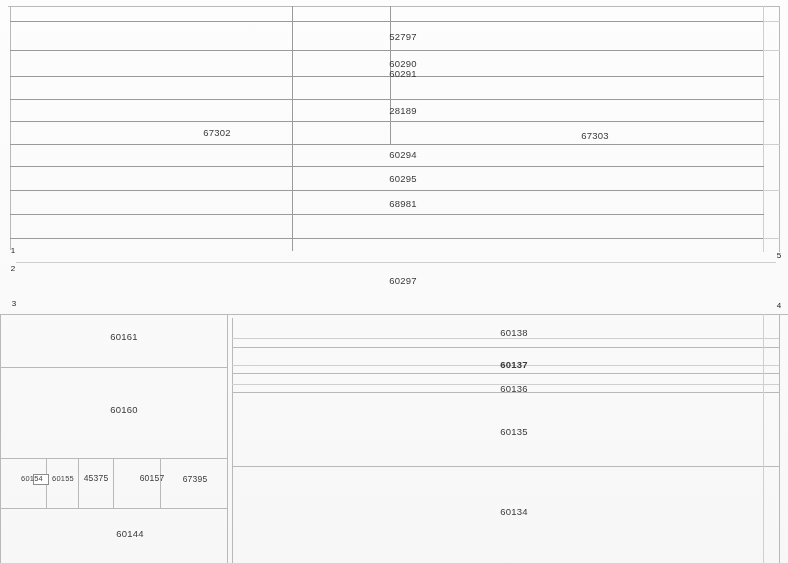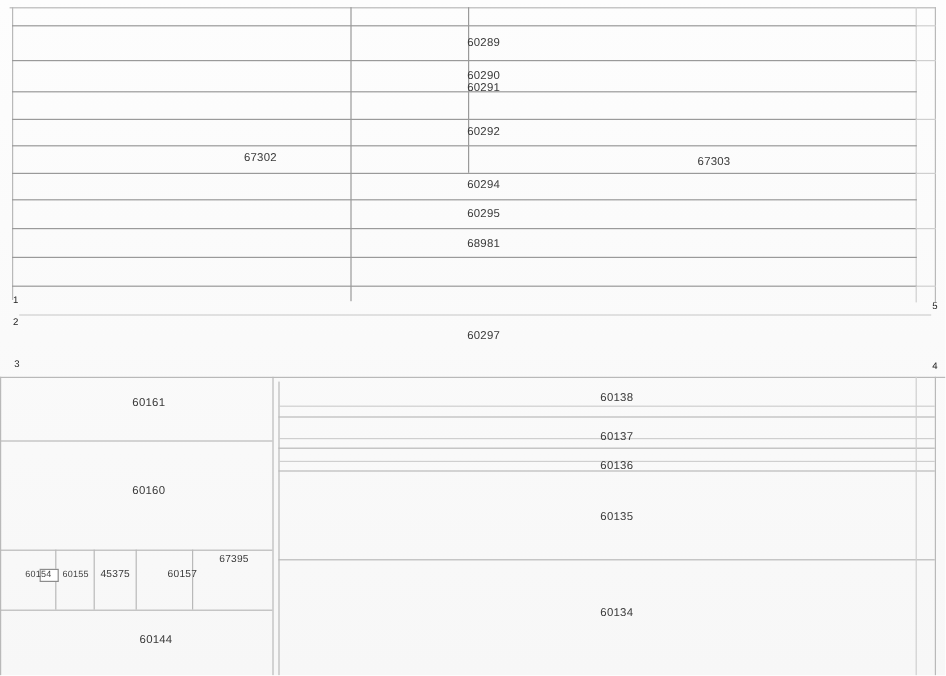--- a/index.html
+++ b/index.html
@@ -98,24 +98,24 @@
   <div class="line hline faint" style="left:763px; top:21px; width:17px;"></div>
   <div class="line hline faint" style="left:763px; top:50px; width:17px;"></div>
   <div class="line hline faint" style="left:763px; top:99px; width:17px;"></div>
   <div class="line hline faint" style="left:763px; top:144px; width:17px;"></div>
   <div class="line hline faint" style="left:763px; top:190px; width:17px;"></div>
   <div class="line hline faint" style="left:763px; top:238px; width:17px;"></div>
 
   <div class="line vline" style="left:292px; top:6px; height:245px;"></div>
   <div class="line vline" style="left:390px; top:6px; height:138px;"></div>
 
-  <div class="lbl" style="left:403px; top:36px;">60289</div>
+  <div class="lbl" style="left:403px; top:36px;">52797</div>
   <div class="lbl" style="left:403px; top:63px;">60290</div>
   <div class="lbl" style="left:403px; top:73px;">60291</div>
-  <div class="lbl" style="left:403px; top:110px;">60292</div>
+  <div class="lbl" style="left:403px; top:110px;">28189</div>
   <div class="lbl" style="left:403px; top:154px;">60294</div>
   <div class="lbl" style="left:403px; top:178px;">60295</div>
   <div class="lbl" style="left:403px; top:203px;">68981</div>
   <div class="lbl" style="left:403px; top:236px;margin-top:44px;">60297</div>
 
   <div class="lbl" style="left:217px; top:132px;">67302</div>
   <div class="lbl" style="left:595px; top:135px;">67303</div>
 
 
   <div class="line hline faint" style="left:16px; top:262px; width:760px;"></div>
@@ -141,33 +141,33 @@
   <div class="sliver" style="left:33px; top:474px; width:16px; height:11px;"></div>
 
   <div class="lbl" style="left:124px; top:336px;">60161</div>
   <div class="lbl" style="left:124px; top:409px;">60160</div>
   <div class="lbl" style="left:130px; top:533px;">60144</div>
 
   <div class="lbl tiny" style="left:32px; top:478px;">60154</div>
   <div class="lbl tiny" style="left:63px; top:478px;text-align:right;">60155</div>
   <div class="lbl small" style="left:96px; top:478px;">45375</div>
   <div class="lbl small" style="left:138px; top:478px;padding-left:28px;">60157</div>
-  <div class="lbl small" style="left:195px; top:465px;">67395</div>
+  <div class="lbl small" style="left:195px; top:479px;">67395</div>
 
   <div class="line vline soft" style="left:232px; top:318px; height:245px;"></div>
   <div class="line vline soft" style="left:779px; top:314px; height:249px;"></div>
   <div class="line hline soft" style="left:232px; top:347px; width:547px;"></div>
   <div class="line hline soft" style="left:232px; top:373px; width:547px;"></div>
   <div class="line hline soft" style="left:232px; top:392px; width:547px;"></div>
   <div class="line hline soft" style="left:232px; top:466px; width:547px;"></div>
   <div class="line hline faint" style="left:232px; top:338px; width:547px;"></div>
   <div class="line hline faint" style="left:232px; top:365px; width:547px;"></div>
   <div class="line hline faint" style="left:232px; top:384px; width:547px;"></div>
 
   <div class="lbl" style="left:514px; top:332px;">60138</div>
-  <div class="lbl" style="left:514px; top:364px;">60137</div>
+  <div class="lbl" style="left:514px; top:364px;font-weight:bold;">60137</div>
   <div class="lbl" style="left:514px; top:388px;">60136</div>
   <div class="lbl" style="left:514px; top:431px;">60135</div>
   <div class="lbl" style="left:514px; top:511px;text-align:center;">60134</div>
 
   <div class="line vline faint" style="left:763px; top:314px; height:249px;"></div>
 
 </div>
 
 </body></html>

